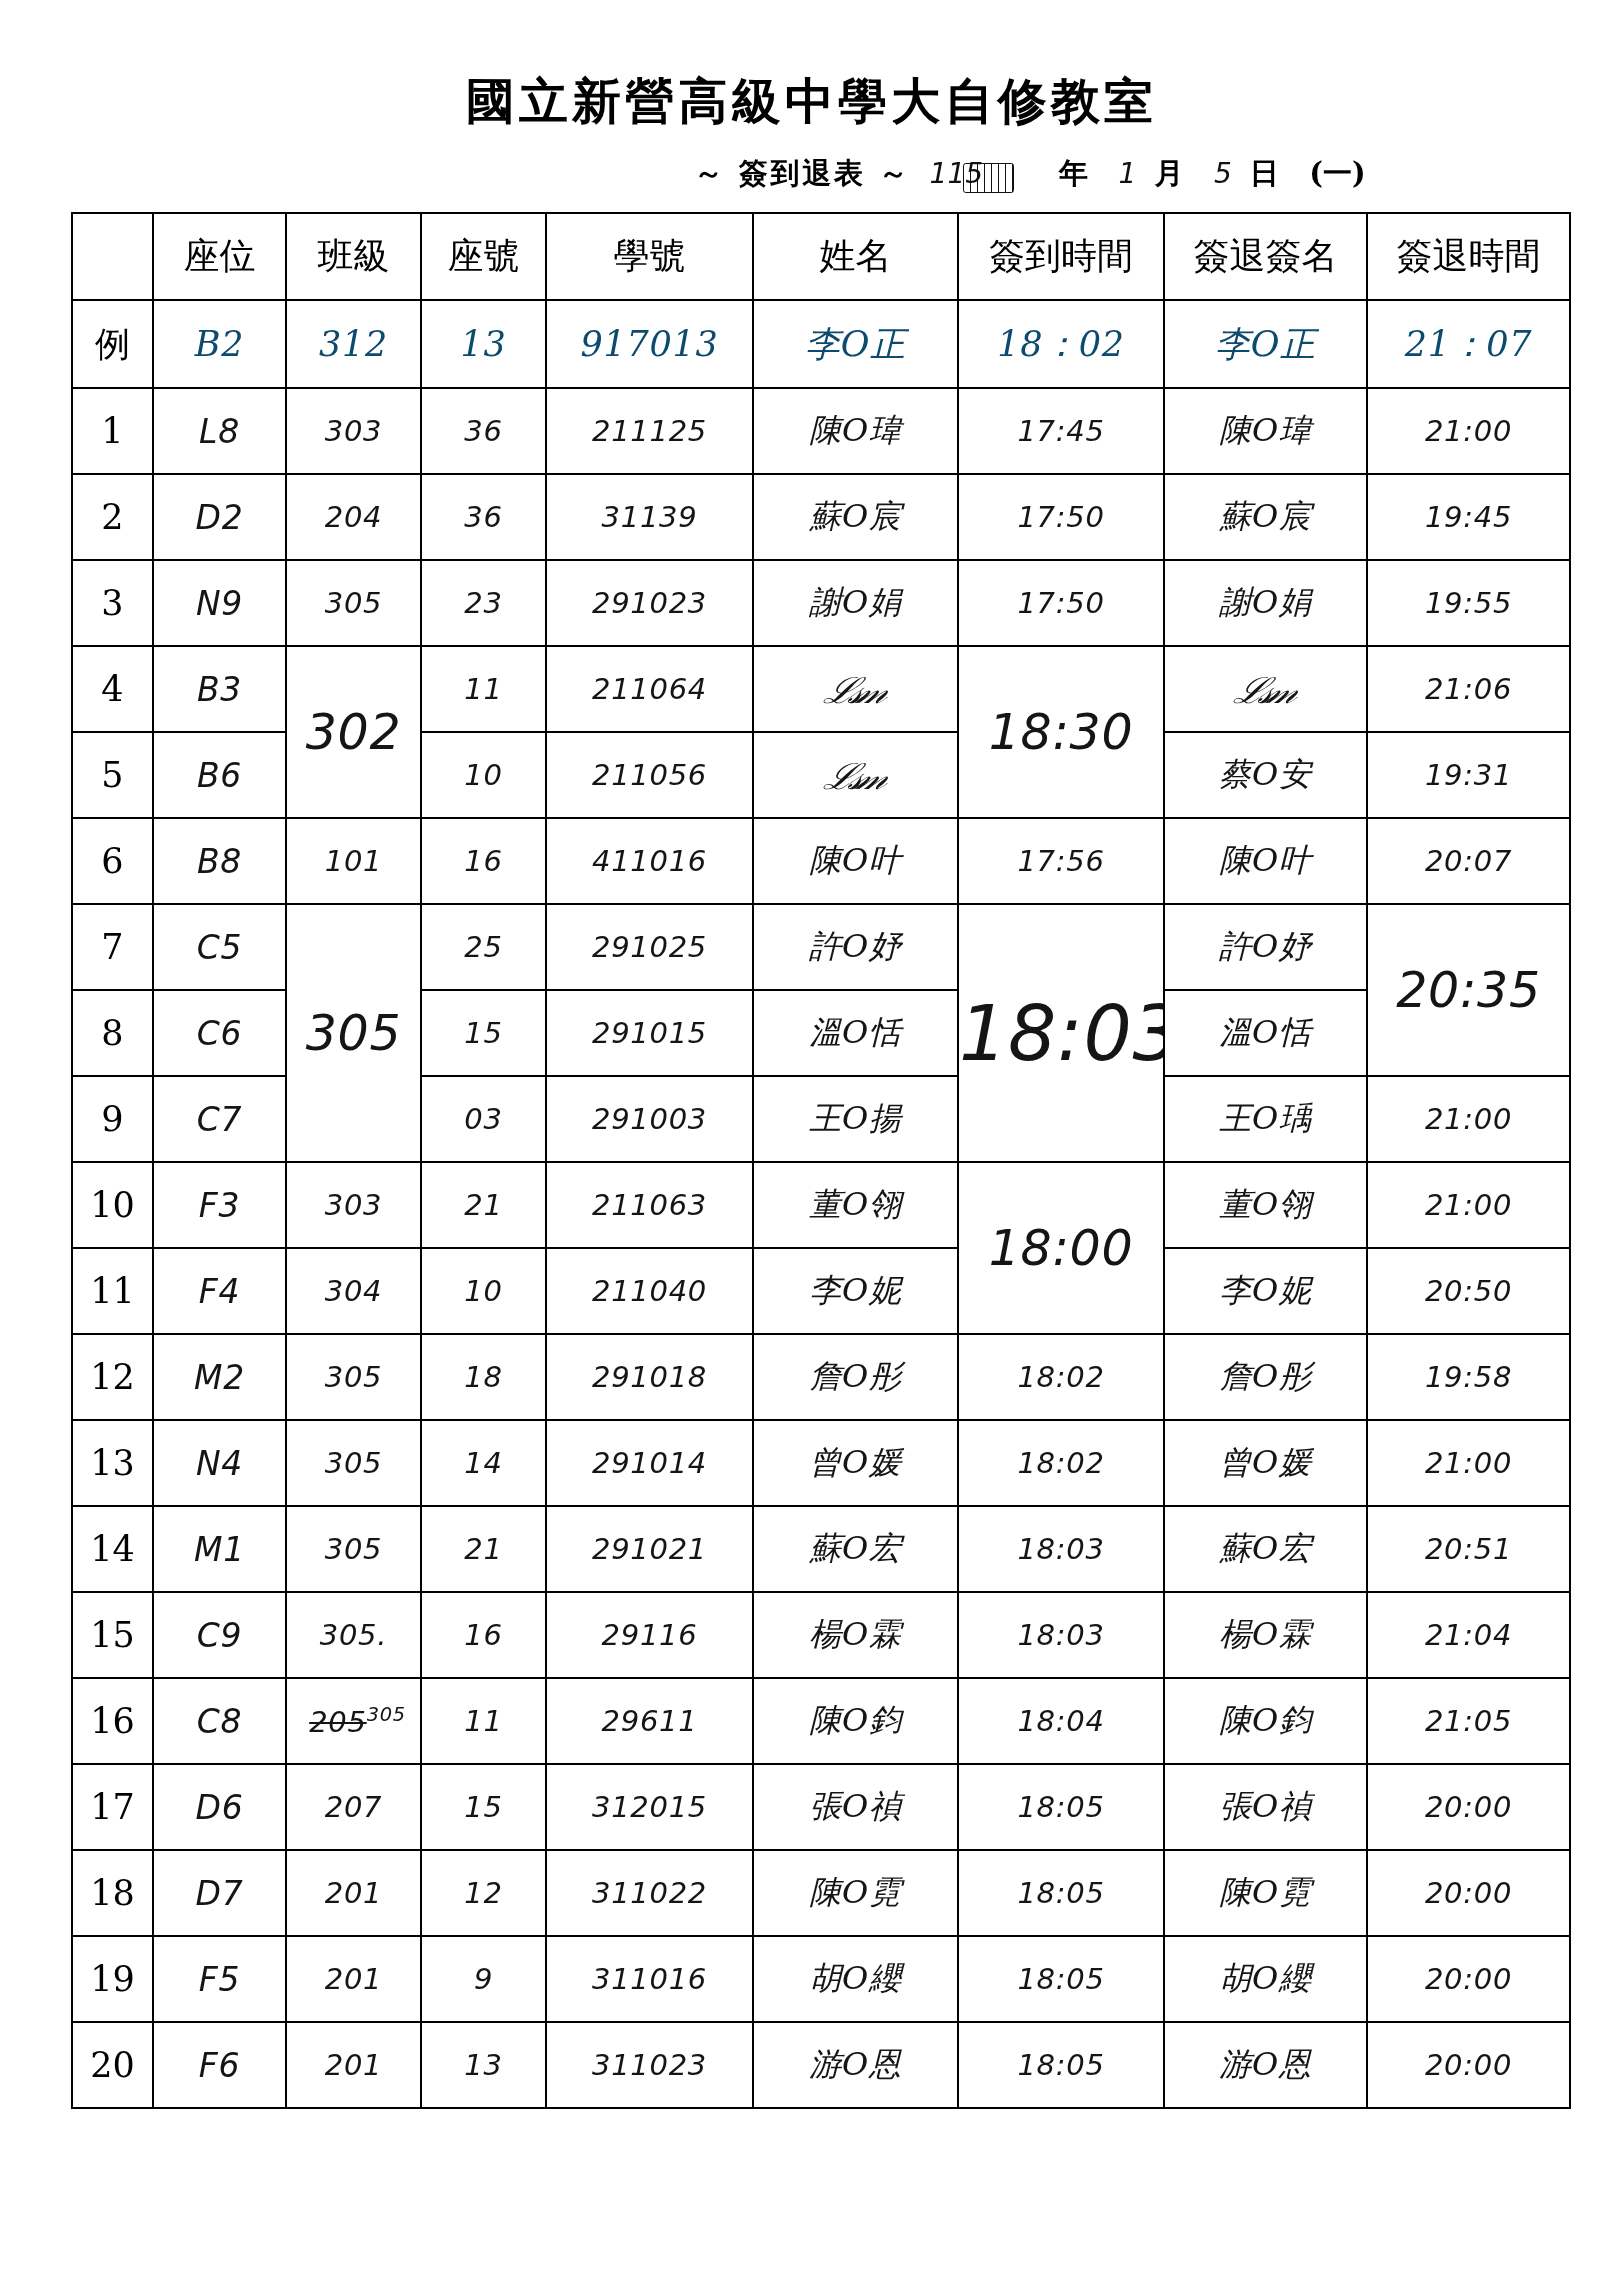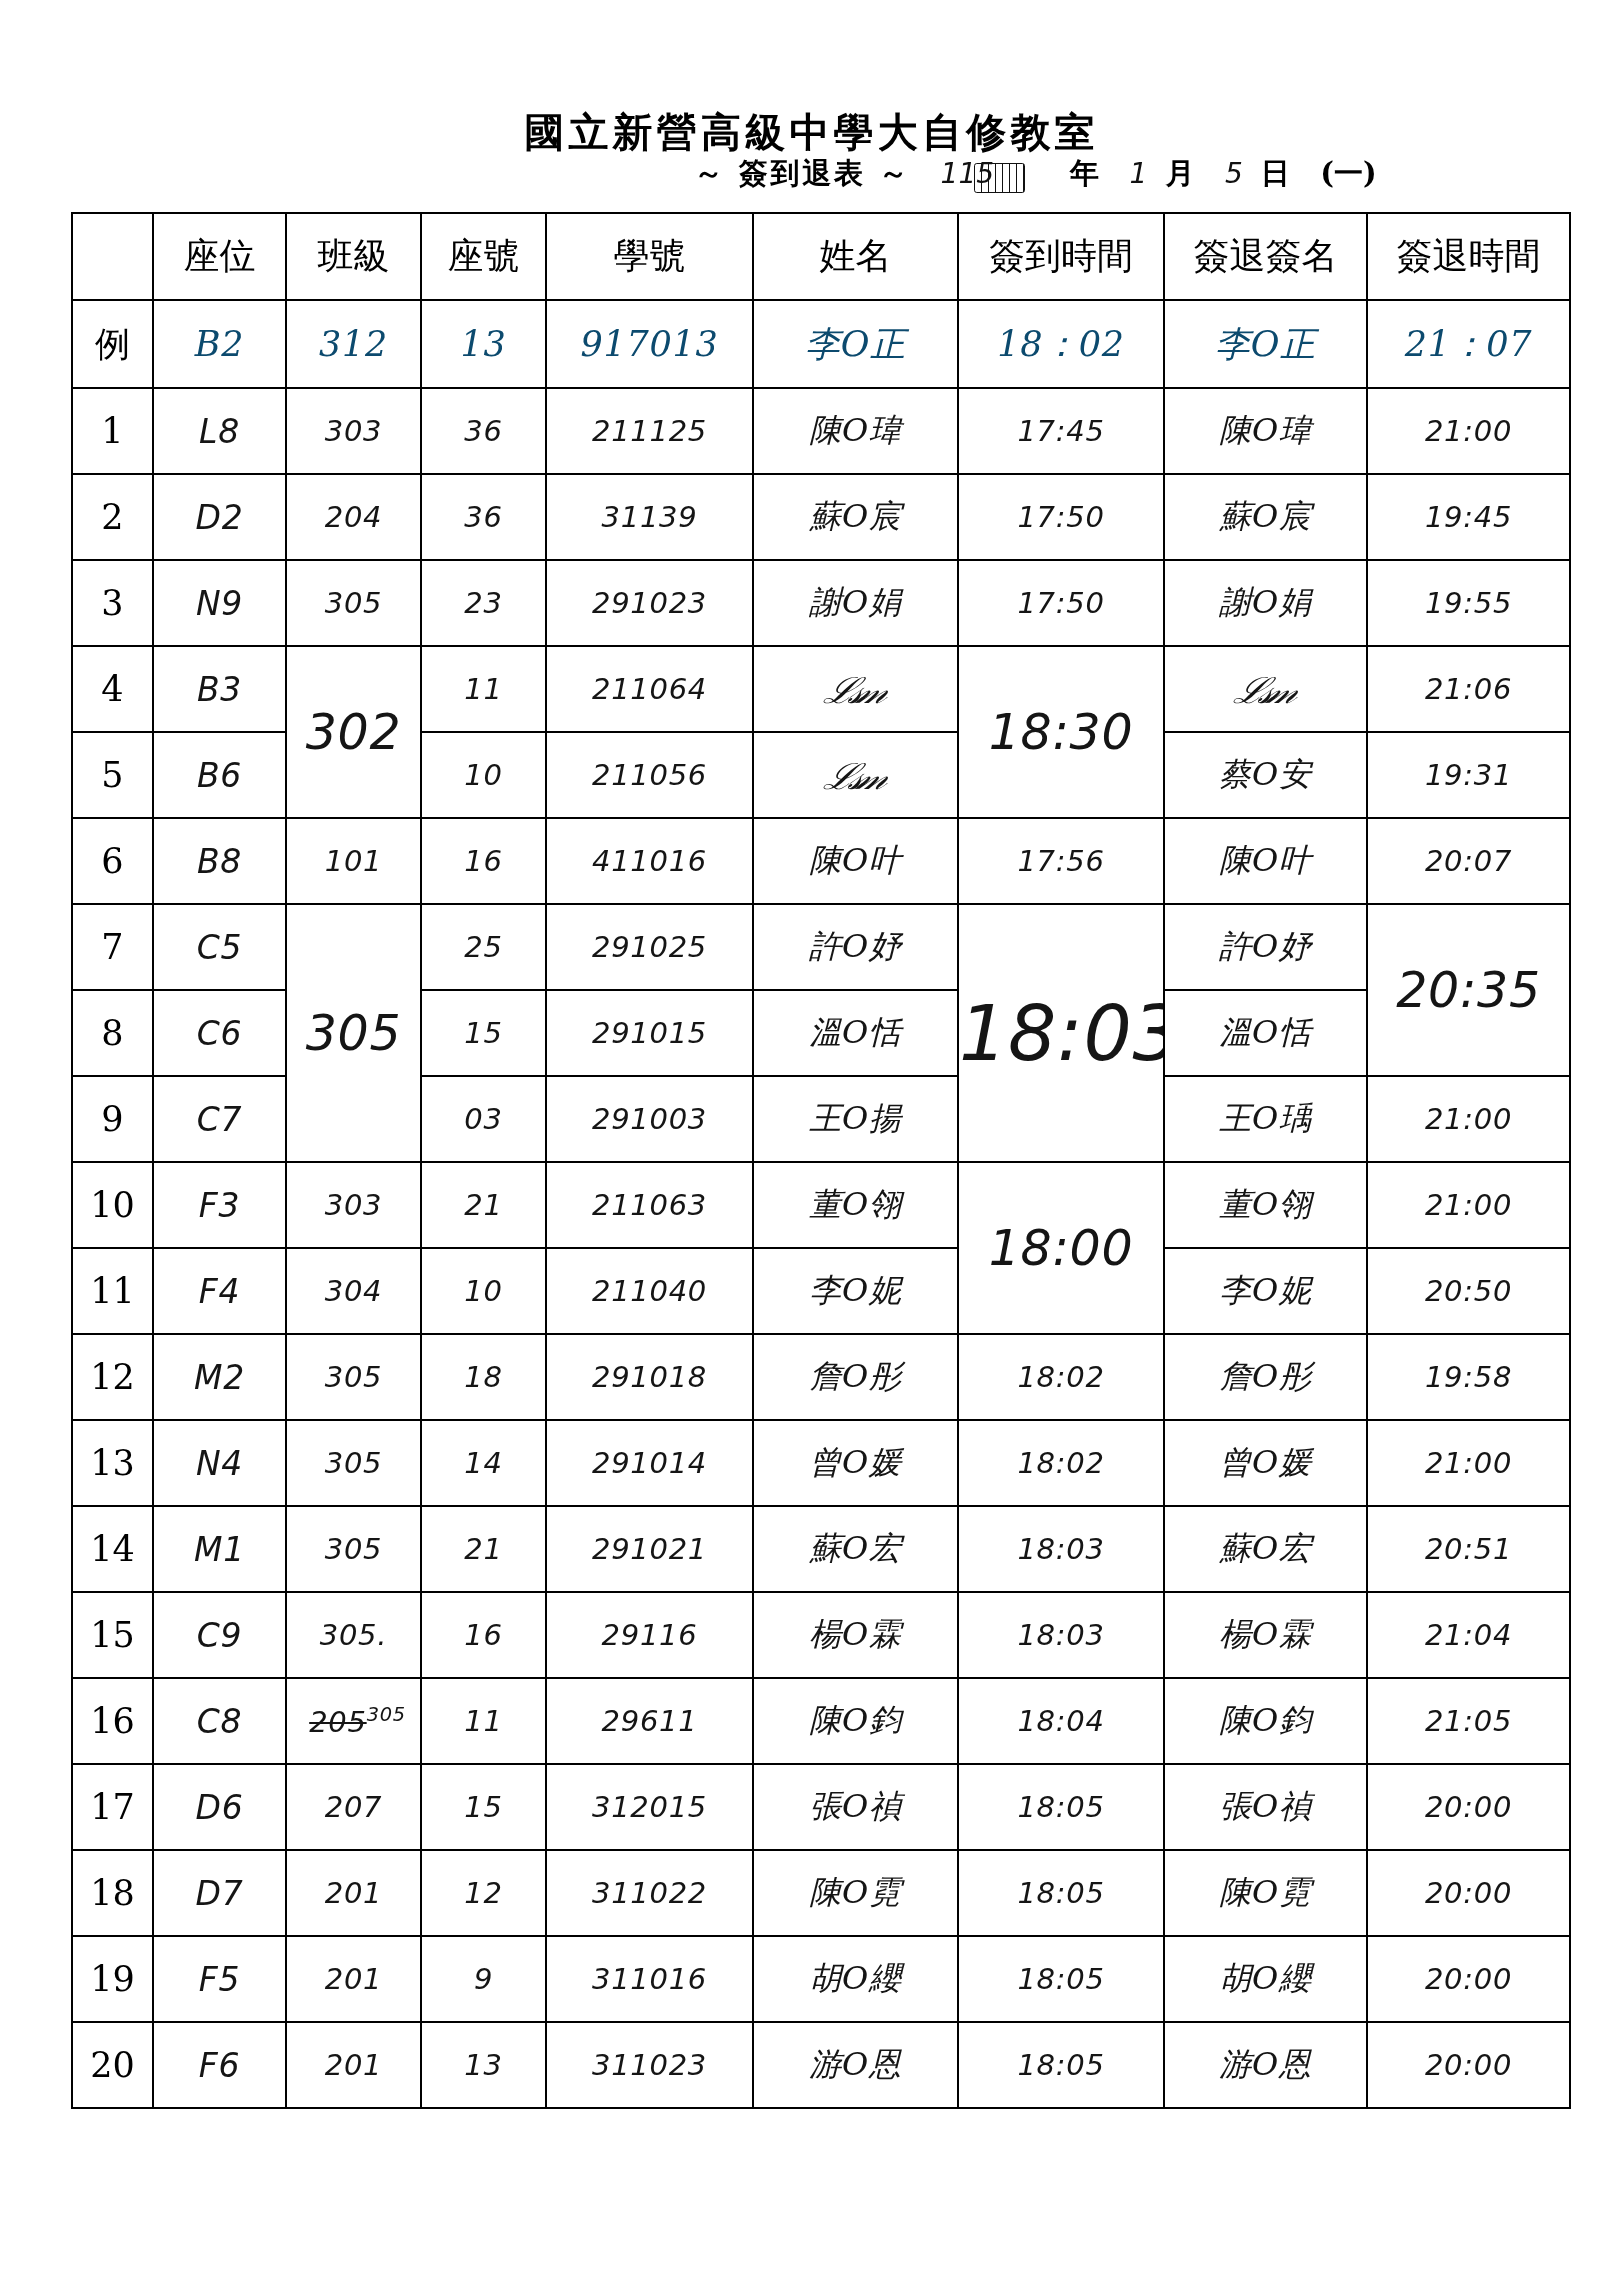--- a/index.html
+++ b/index.html
@@ -2,28 +2,28 @@
 <html style="font-size:11px"><head>
   <meta charset="utf-8">
   <style>
     html, body { margin: 0; padding: 0; background: #ffffff; }
     body {
       width: 1623px; height: 2295px; position: relative; overflow: hidden;
       font-family: "DejaVu Sans", sans-serif; color: #000;
     }
     .title {
       position: absolute; top: 69px; left: 0; width: 1623px; text-align: center;
-      font-family: "DejaVu Serif", serif; font-weight: bold; font-size: 40px; letter-spacing: 4.2px; margin-top: 36px;
+      font-family: "DejaVu Serif", serif; font-weight: bold; font-size: 49px; letter-spacing: 4.2px;
     }
     .subtitle {
       position: absolute; top: 149px; left: 694px; height: 49px;
       display: flex; align-items: center; gap: 0;
       font-family: "DejaVu Serif", serif; font-size: 29px; font-weight: bold;
     }
-    .subtitle .sign-label { margin-right: 30px; letter-spacing: 2.8px; }
+    .subtitle .sign-label { margin-right: 19px; letter-spacing: 2.8px; }
     .subtitle .hw {
       font-family: "DejaVu Sans", sans-serif; font-weight: normal; font-style: italic;
       font-size: 28px; color: #111;
     }
     .subtitle .unit { margin: 0 30.5px 0 18px; }
     .subtitle .year-hw { position: relative; }
     .subtitle .year-hw .strike {
       position: absolute; left: 33px; top: 5.5px; width: 49px; height: 28px;
       border: 1.4px solid #111; border-radius: 2.8px;
       background: repeating-linear-gradient(90deg, transparent 0 5.5px, #111 5.5px 7px);

